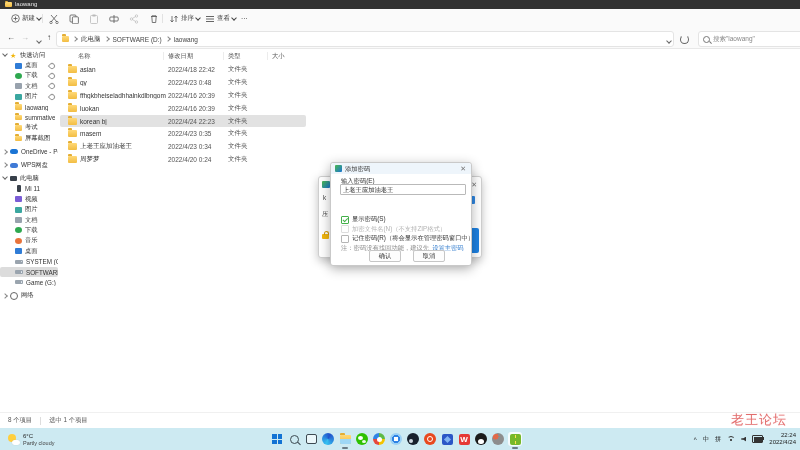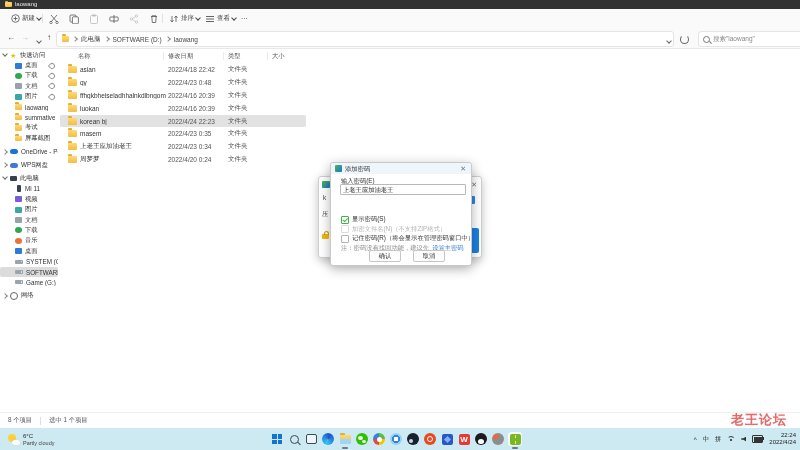--- a/index.html
+++ b/index.html
@@ -152,21 +152,21 @@
   .trayglyph{font-size:6.3px;}
   .i-wifi{width:8px;height:6px;position:relative;overflow:hidden;}
   .i-wifi::before{content:"";position:absolute;left:0;top:0;width:8px;height:8px;border:1.1px solid #333;border-radius:50%;box-sizing:border-box;clip-path:polygon(50% 50%,0 0,100% 0);}
   .i-wifi::after{content:"";position:absolute;left:3.2px;top:3.2px;width:1.6px;height:1.6px;background:#333;border-radius:50%;}
   .i-spk{width:5px;height:5px;background:#333;clip-path:polygon(0 35%,40% 35%,100% 0,100% 100%,40% 65%,0 65%);}
   .i-batt{width:8px;height:4.5px;border:1px solid #333;border-radius:1px;position:relative;background:#333;background-clip:content-box;padding:0.5px;}
   .i-batt::after{content:"";position:absolute;right:-2px;top:1px;width:1px;height:2.5px;background:#333;}
   #clock{text-align:right;line-height:7px;font-size:6px;}
 
   
-  #watermark{left:731px;top:411px;z-index:9;font-size:13px;font-weight:bold;color:rgba(207,42,42,.62);letter-spacing:1px;text-shadow:0 0 1px rgba(255,180,180,.6);}
+  #watermark{left:731px;top:411px;z-index:9;font-size:13px;font-weight:normal;color:rgba(207,42,42,.62);letter-spacing:1px;text-shadow:0 0 1px rgba(255,180,180,.6);}
 </style>
 </head>
 <body>
 
 <div id="screen">
 
   <div class="abs" id="titlebar">
     <span class="mini-folder"></span>
     <span class="t txt">laowang</span>
   </div>

